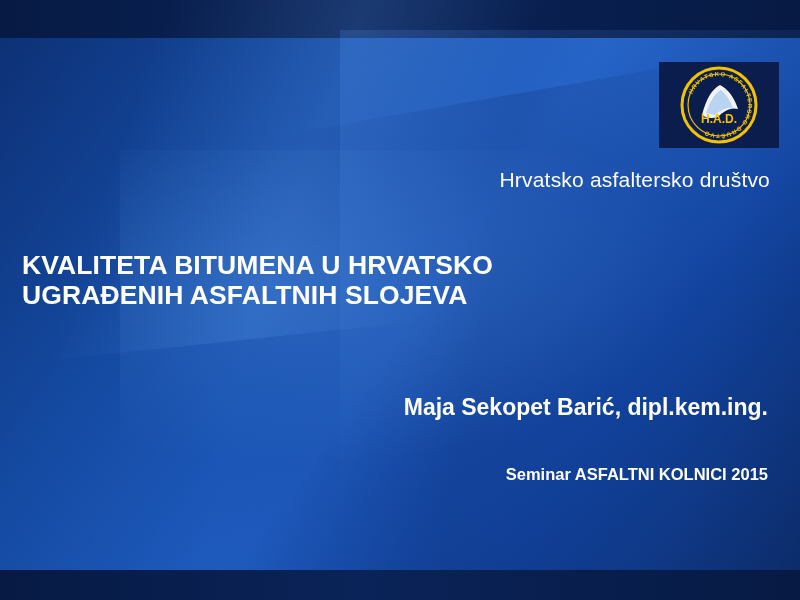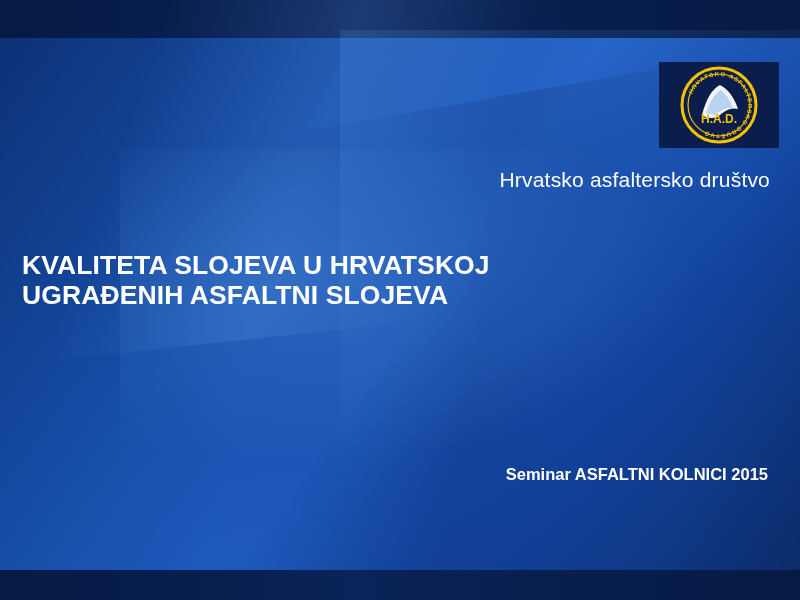--- a/index.html
+++ b/index.html
@@ -140,23 +140,24 @@
       </text>
       <path d="M42 52 C46 36 52 26 60 22 C68 26 74 34 78 46 C70 44 64 48 58 54 C52 56 46 55 42 52 Z" fill="#ffffff" opacity="0.95"></path>
       <path d="M46 50 C50 38 55 30 61 27 C66 31 70 37 73 45 C66 44 60 48 55 52 Z" fill="#9fc6ef" opacity="0.7"></path>
       <text x="59" y="60" text-anchor="middle" font-family="'Liberation Sans', sans-serif" font-size="12" font-weight="bold" fill="#f2c200">H.A.D.</text>
     </svg>
   </div>
 
   <div class="org-name">Hrvatsko asfaltersko društvo</div>
 
   <div class="title">
-    <span class="line">KVALITETA SLOJEVA U HRVATSKOJ</span>
-    <span class="line">UGRAĐENIH ASFALTNI SLOJEVA</span>
+    <span class="line">KVALITETA BITUMENA U HRVATSKO</span>
+    <span class="line">UGRAĐENIH ASFALTNIH SLOJEVA</span>
   </div>
 
+  <div class="author">Maja Sekopet Barić, dipl.kem.ing.</div>
 
   <div class="event">
     <span class="line">Seminar ASFALTNI KOLNICI 2015</span>
   </div>
 
   <div class="bottom-band"></div>
 </div>
 
 </body></html>

